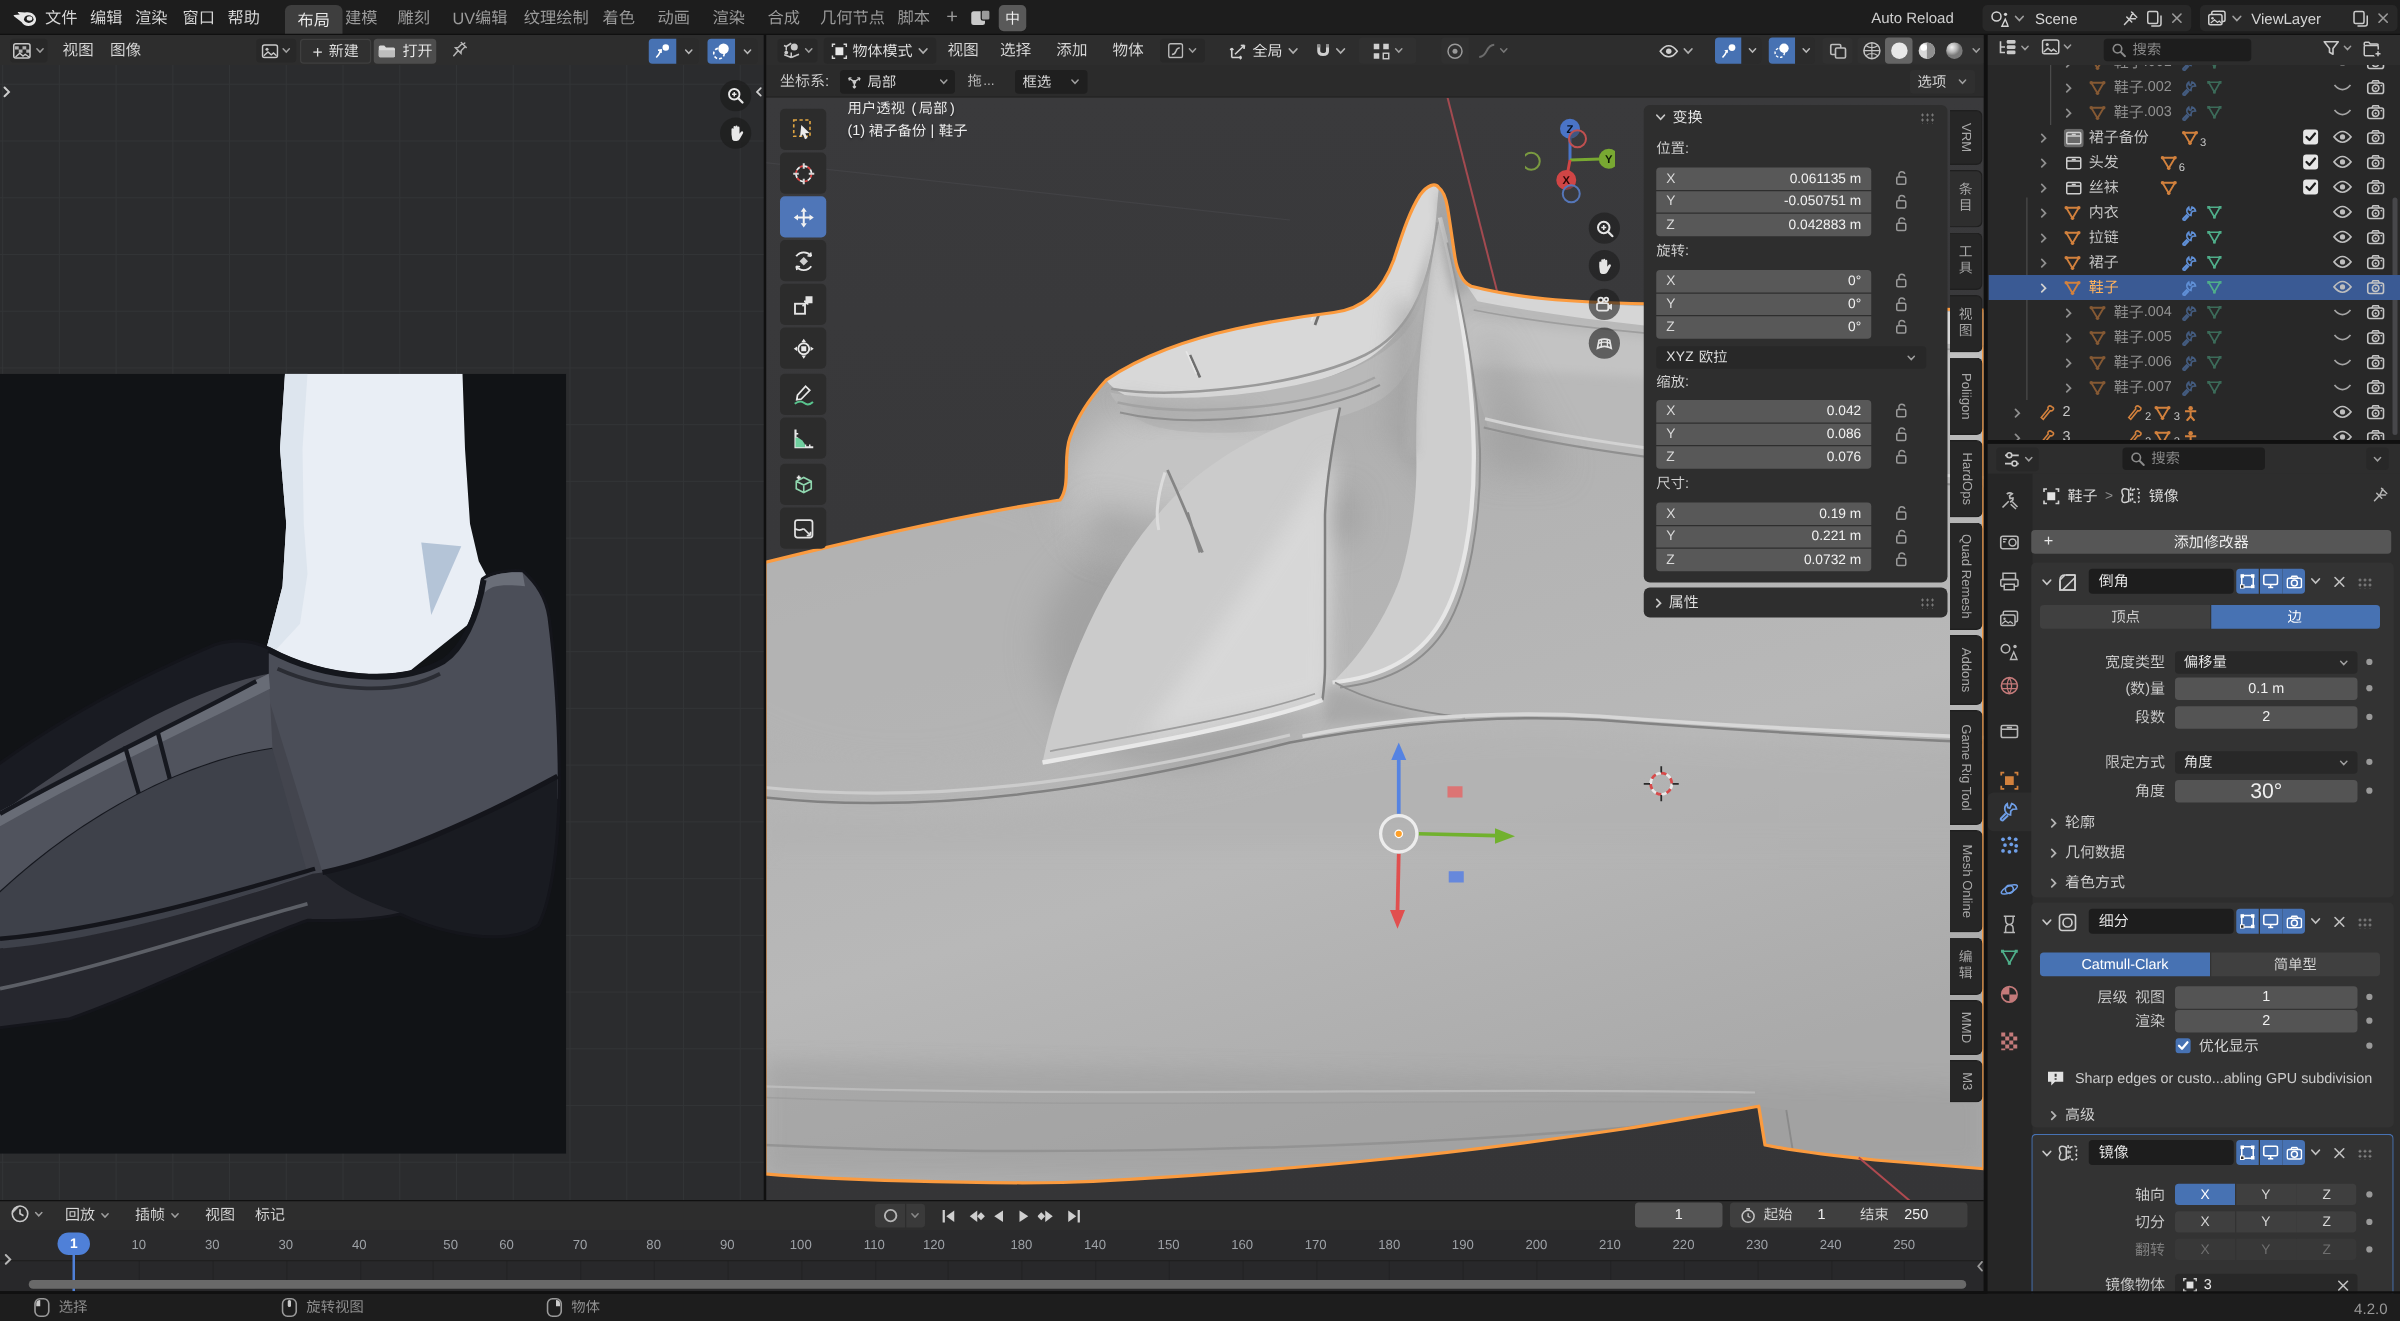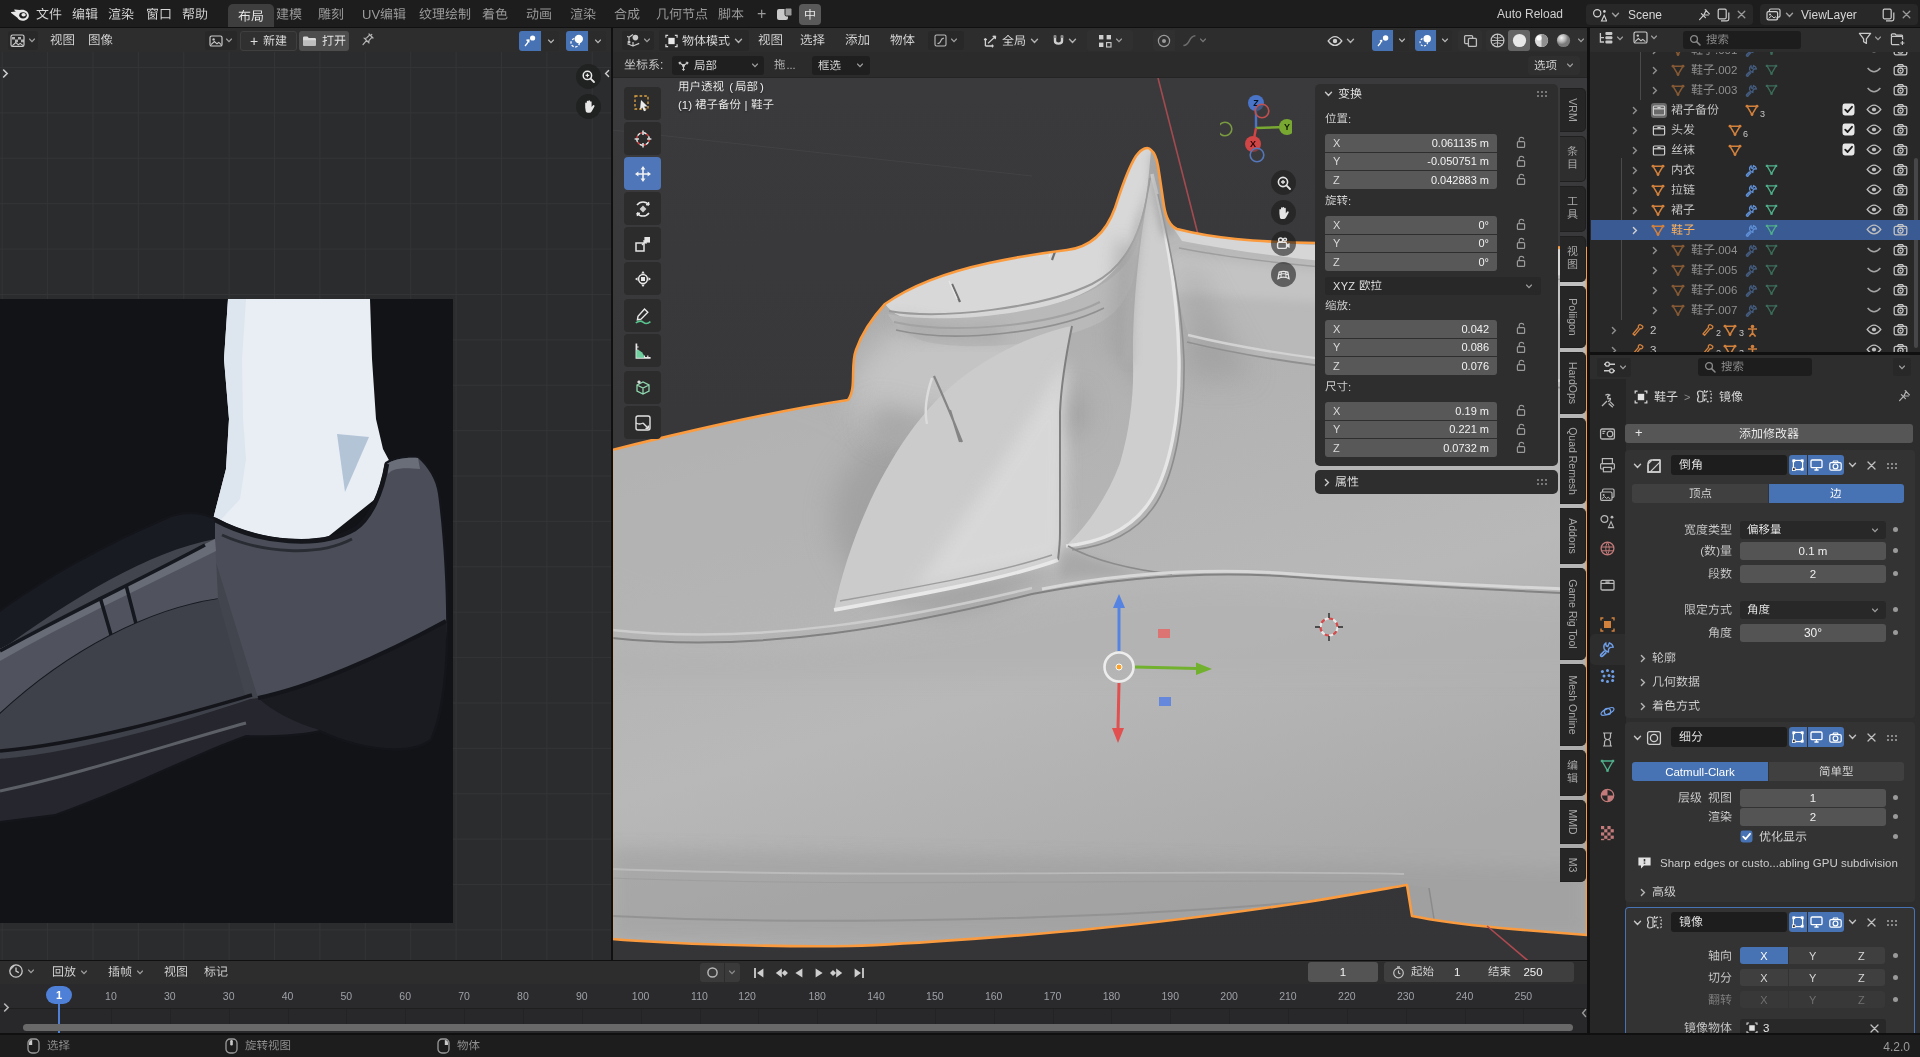--- a/index.html
+++ b/index.html
@@ -2382,21 +2382,21 @@
     <div class="abs" style="left:1893px;top:607px;width:5px;height:5px;border-radius:50%;background:#9a9a9a"></div>
     <div class="abs" style="left:1626px;top:624px;width:106px;height:18px;display:flex;align-items:center;justify-content:flex-end">
       <svg class="z" style="width:24.0px;height:12px;" viewBox="0 -820 2000 1000" preserveAspectRatio="none">
         <g fill="#c9c9c9">
           <use href="#g89d2" x="0"></use>
           <use href="#g5ea6" x="1000"></use>
         </g>
       </svg>
     </div>
     <div class="r" style="left:1740px;top:624px;width:146px;height:18px;background:#545454;border-radius:3px;justify-content:center">
-      <span style="color:#f0f0f0;font-size:12px">30°</span>
+      <span style="color:#f0f0f0;font-size:17px">30°</span>
     </div>
     <div class="abs" style="left:1893px;top:630px;width:5px;height:5px;border-radius:50%;background:#9a9a9a"></div>
     <div class="r" style="left:1640px;top:652px;gap:6px">
       <svg width="6" height="9" viewBox="0 0 6 9" style="flex:none">
         <path d="M1.4 1.5L4.4 4.5L1.4 7.5" stroke="#b5b5b5" stroke-width="1.4" fill="none" stroke-linecap="round"></path>
       </svg>
       <svg class="z" style="width:24.0px;height:12px;" viewBox="0 -820 2000 1000" preserveAspectRatio="none">
         <g fill="#cfcfcf">
           <use href="#g8f6e" x="0"></use>
           <use href="#g5ed3" x="1000"></use>
@@ -2799,21 +2799,21 @@
           </g>
         </svg>
       </span>
       <span style="color:#f0f0f0;font-size:11.5px;margin-left:6px">250</span>
     </div>
     <div class="abs" style="left:0;top:984px;width:1587px;height:24px;background:#2a2a2c"></div>
     <div class="abs" style="left:90.965px;top:990px;width:40px;text-align:center;color:#9da1a6;font-size:10.5px">10</div>
     <div class="abs" style="left:149.815px;top:990px;width:40px;text-align:center;color:#9da1a6;font-size:10.5px">30</div>
     <div class="abs" style="left:208.665px;top:990px;width:40px;text-align:center;color:#9da1a6;font-size:10.5px">30</div>
     <div class="abs" style="left:267.515px;top:990px;width:40px;text-align:center;color:#9da1a6;font-size:10.5px">40</div>
-    <div class="abs" style="left:326.365px;top:990px;width:40px;text-align:center;color:#9da1a6;font-size:10.5px">50</div>
+    <div class="abs" style="left:326.365px;top:990px;width:40px;text-align:right;color:#9da1a6;font-size:10.5px">50</div>
     <div class="abs" style="left:385.215px;top:990px;width:40px;text-align:center;color:#9da1a6;font-size:10.5px">60</div>
     <div class="abs" style="left:444.065px;top:990px;width:40px;text-align:center;color:#9da1a6;font-size:10.5px">70</div>
     <div class="abs" style="left:502.91499999999996px;top:990px;width:40px;text-align:center;color:#9da1a6;font-size:10.5px">80</div>
     <div class="abs" style="left:561.765px;top:990px;width:40px;text-align:center;color:#9da1a6;font-size:10.5px">90</div>
     <div class="abs" style="left:620.615px;top:990px;width:40px;text-align:center;color:#9da1a6;font-size:10.5px">100</div>
     <div class="abs" style="left:679.465px;top:990px;width:40px;text-align:center;color:#9da1a6;font-size:10.5px">110</div>
     <div class="abs" style="left:738.3149999999999px;top:990px;width:40px;text-align:left;color:#9da1a6;font-size:10.5px">120</div>
     <div class="abs" style="left:797.165px;top:990px;width:40px;text-align:center;color:#9da1a6;font-size:10.5px">180</div>
     <div class="abs" style="left:856.015px;top:990px;width:40px;text-align:center;color:#9da1a6;font-size:10.5px">140</div>
     <div class="abs" style="left:914.865px;top:990px;width:40px;text-align:center;color:#9da1a6;font-size:10.5px">150</div>

